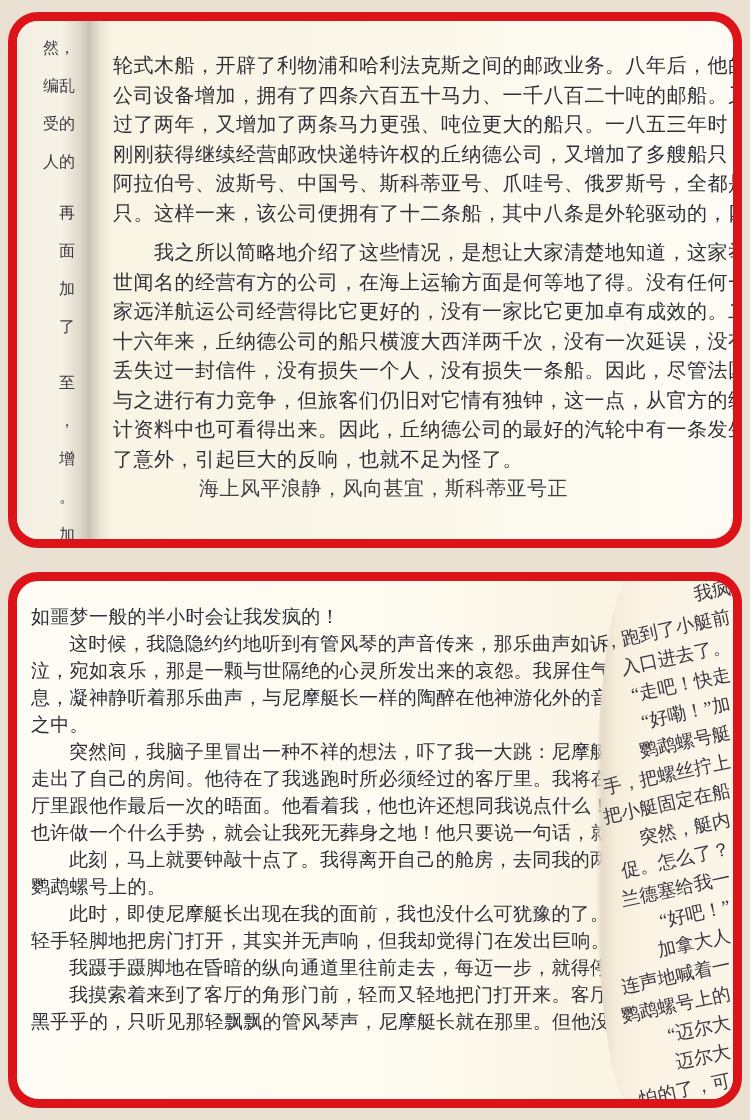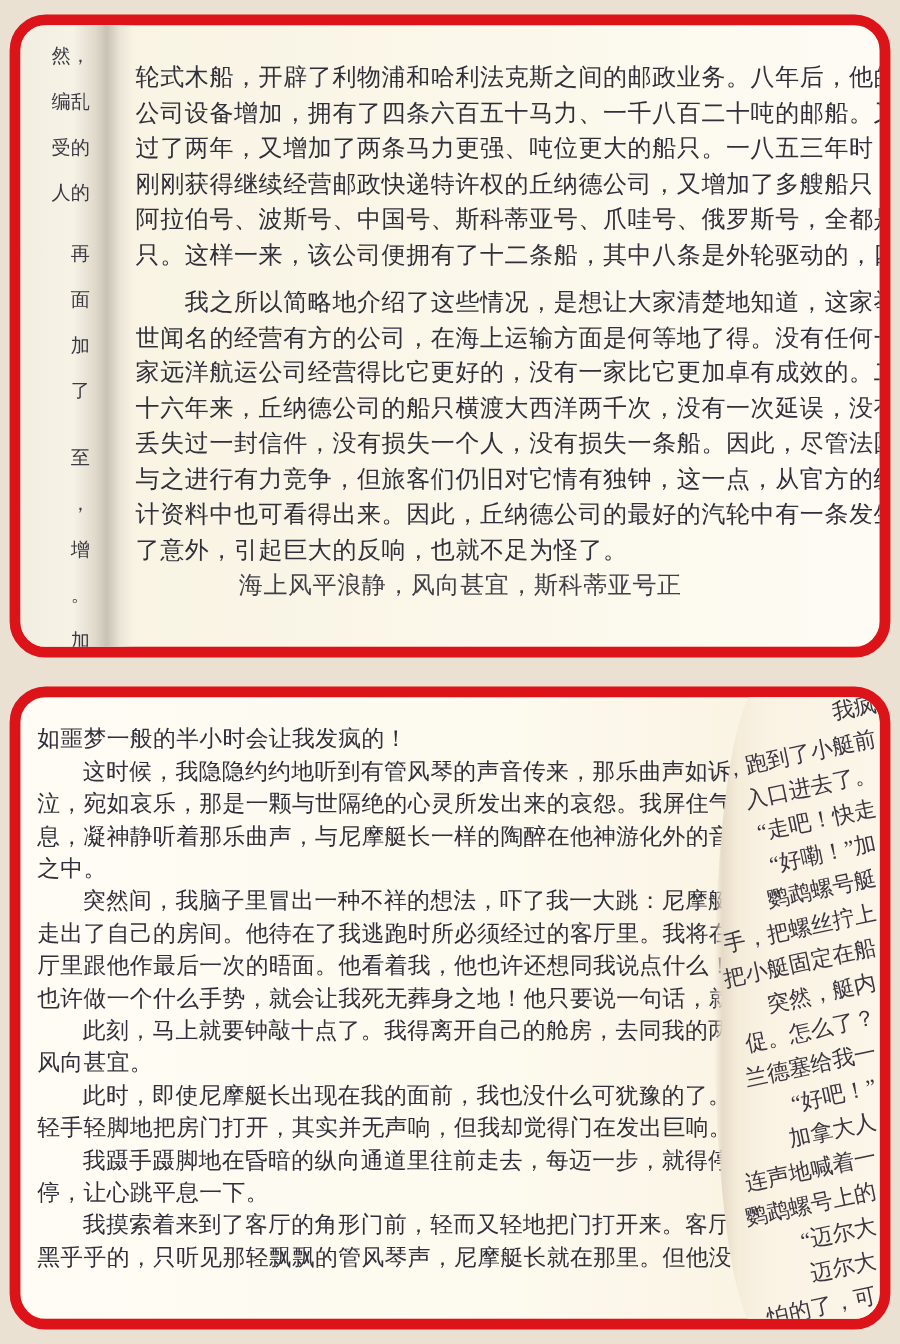--- a/index.html
+++ b/index.html
@@ -96,25 +96,24 @@
     <div class="ln">如噩梦一般的半小时会让我发疯的！</div>
     <div class="ln ind">这时候，我隐隐约约地听到有管风琴的声音传来，那乐曲声如诉如</div>
     <div class="ln">泣，宛如哀乐，那是一颗与世隔绝的心灵所发出来的哀怨。我屏住气</div>
     <div class="ln">息，凝神静听着那乐曲声，与尼摩艇长一样的陶醉在他神游化外的音乐</div>
     <div class="ln">之中。</div>
     <div class="ln ind">突然间，我脑子里冒出一种不祥的想法，吓了我一大跳：尼摩艇长</div>
     <div class="ln">走出了自己的房间。他待在了我逃跑时所必须经过的客厅里。我将在客</div>
     <div class="ln">厅里跟他作最后一次的晤面。他看着我，他也许还想同我说点什么！他</div>
     <div class="ln">也许做一个什么手势，就会让我死无葬身之地！他只要说一句话，就能</div>
     <div class="ln ind">此刻，马上就要钟敲十点了。我得离开自己的舱房，去同我的两个</div>
-    <div class="ln">风向甚宜。</div>
+    <div class="ln">鹦鹉螺号上的。</div>
     <div class="ln ind">此时，即使尼摩艇长出现在我的面前，我也没什么可犹豫的了。我</div>
     <div class="ln">轻手轻脚地把房门打开，其实并无声响，但我却觉得门在发出巨响。那</div>
     <div class="ln ind">我蹑手蹑脚地在昏暗的纵向通道里往前走去，每迈一步，就得停一</div>
-    <div class="ln">停，让心跳平息一下。</div>
     <div class="ln ind">我摸索着来到了客厅的角形门前，轻而又轻地把门打开来。客厅里</div>
     <div class="ln">黑乎乎的，只听见那轻飘飘的管风琴声，尼摩艇长就在那里。但他没有</div>
   </div>
 
   <div class="right-page">
     <div class="tilt-stack">
       <div>我疯</div>
       <div>，跑到了小艇前</div>
       <div>入口进去了。</div>
       <div>“走吧！快走</div>

